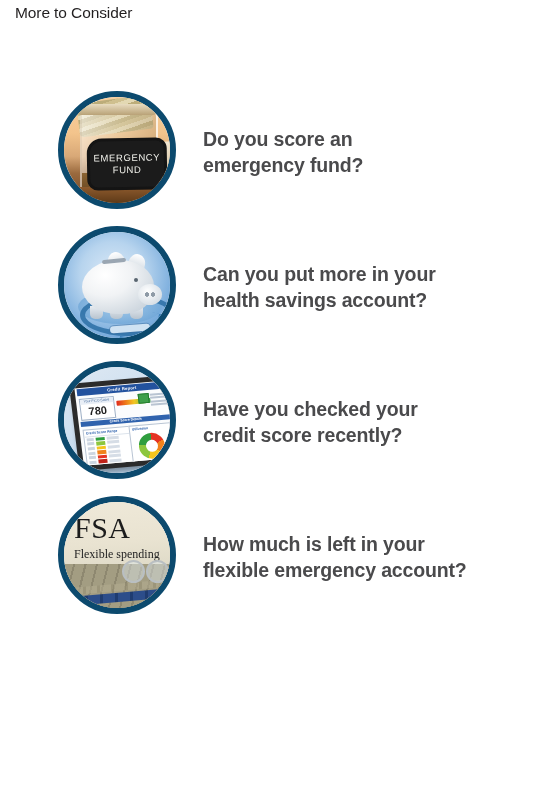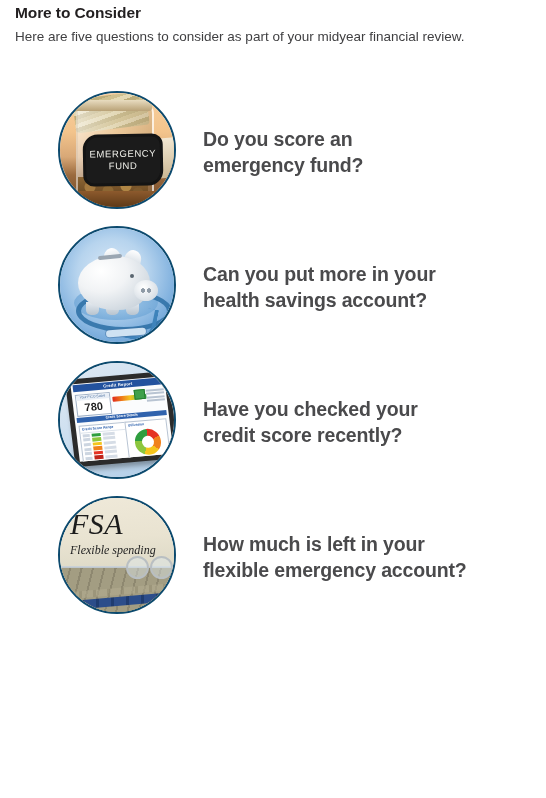--- a/index.html
+++ b/index.html
@@ -24,21 +24,21 @@
 
   
   .header {
     position: absolute;
     left: 15px;
     top: 3px;
     width: 520px;
   }
   .page-title {
     font-size: 15.5px;
-    font-weight: bold;
+    font-weight: normal;
     color: #221f20;
     letter-spacing: -0.1px;
     line-height: 20px;
     margin: 0;
   }
   .page-subtitle {
     font-size: 13.5px;
     font-weight: normal;
     color: #3f3f41;
     line-height: 20px;
@@ -66,21 +66,21 @@
     margin-left: 58px;
     flex: 0 0 auto;
   }
   .thumb {
     position: absolute;
     left: 0;
     top: 0;
     width: 118px;
     height: 118px;
     border-radius: 50%;
-    border: 2px solid #0c4a6e;
+    border: 6px solid #0c4a6e;
     overflow: hidden;
     box-sizing: border-box;
     background: #e9edf2;
   }
   .thumb .art {
     position: absolute;
     left: 0; top: 0; right: 0; bottom: 0;
     overflow: hidden;
   }
   .qtext {
@@ -464,21 +464,20 @@
   .art-cards .emboss2 {
     position: absolute;
     left: 7px; bottom: 2px;
     width: 30px; height: 3px;
     background: repeating-linear-gradient(90deg, rgba(255,250,225,.6) 0 3px, transparent 3px 6px);
   }
 
   
   .art-fsa {
     background: linear-gradient(180deg, #ece6d6 0%, #e6e0cf 38%, #d8d6c6 54%, #b8b39c 74%, #8d8a74 100%);
-    font-style: italic;
   }
   .art-fsa .paper {
     position: absolute;
     left: 0; top: 0; right: 0;
     height: 72px;
     background: linear-gradient(175deg, #efe9d9 0%, #e9e3d1 55%, #dcd8c5 100%);
   }
   .art-fsa .fsa-t {
     position: absolute;
     left: 10px; top: 10px;
@@ -536,21 +535,20 @@
     background: linear-gradient(180deg, #cfd6dc, #9aa3ab);
   }
 </style>
 </head>
 <body>
 
 <div class="page">
 
   <div class="header">
     <h1 class="page-title">More to Consider</h1>
-    <p class="page-subtitle">Here are five questions to consider as part of your midyear financial review.</p>
   </div>
 
   <div class="qlist">
 
     <div class="qrow">
       <div class="thumb-wrap">
         <div class="thumb">
           <div class="art art-jar">
             <div class="bills"></div>
             <div class="jar"></div>

